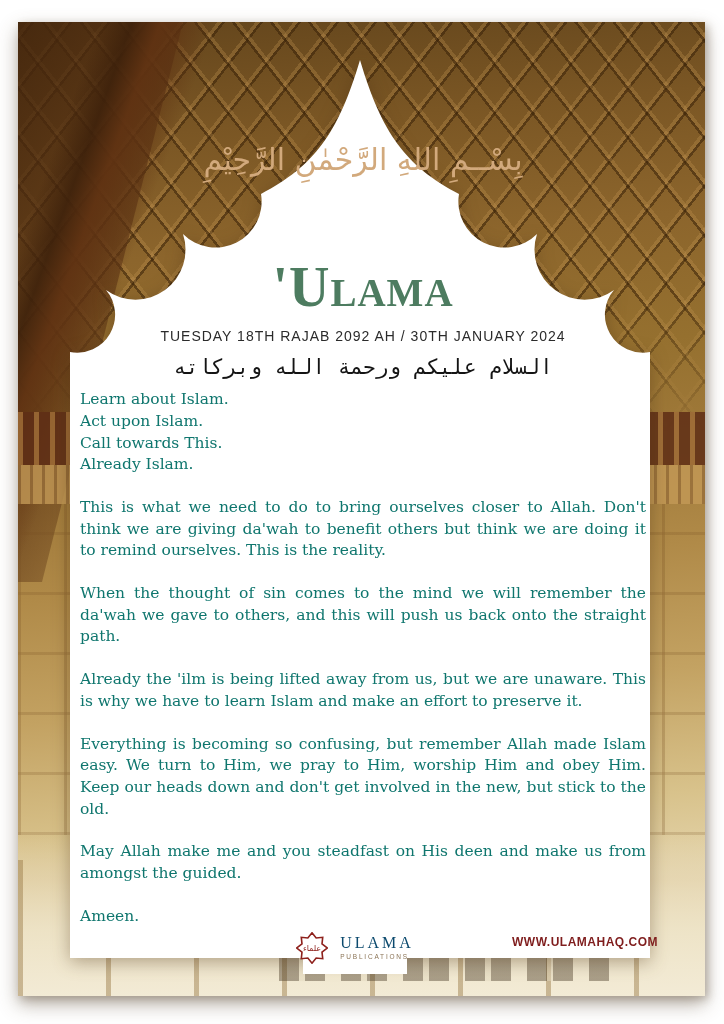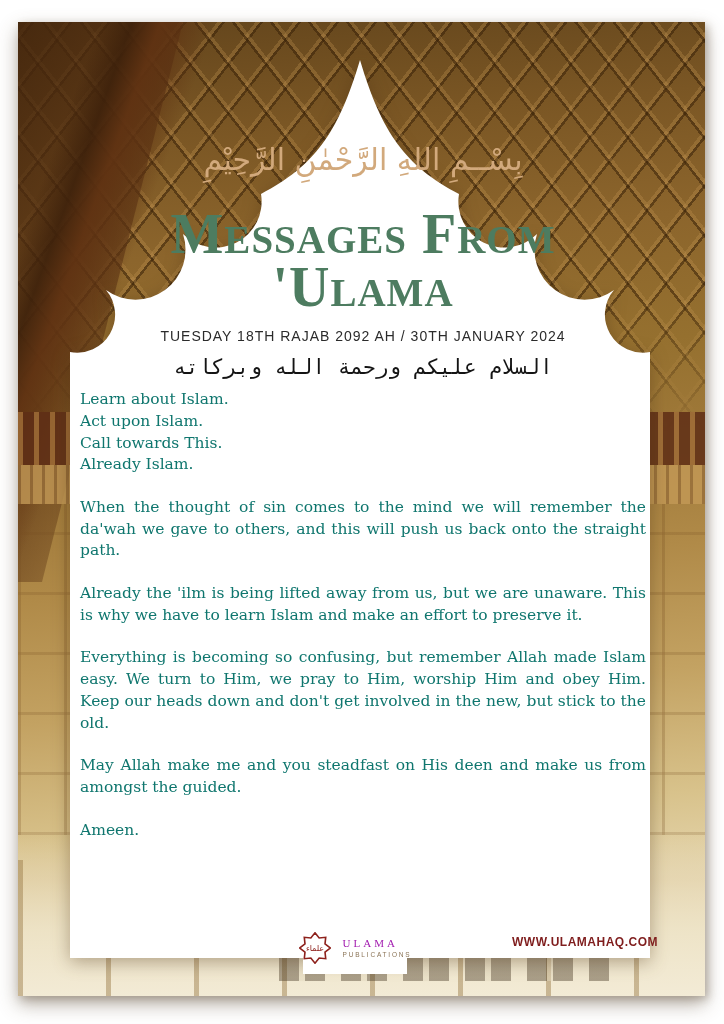--- a/index.html
+++ b/index.html
@@ -60,22 +60,22 @@
   .body-text{margin-top:9px;font-size:15.5px;line-height:1.4;color:#0f766e;}
   .body-text p{margin:0 0 21px 0;text-align:justify;}
   .body-text p.intro{text-align:left;}
   .body-text p:last-child{margin-bottom:0;}
 
   
   .logo-box{position:absolute;z-index:3;left:285px;top:900px;width:104px;height:52px;
     background:#ffffff;display:flex;align-items:center;justify-content:center;gap:12px;}
   .logo-star{width:32px;height:32px;flex:0 0 auto;}
   .logo-words{display:flex;flex-direction:column;line-height:1;}
-  .logo-name{font-family:"Liberation Serif","DejaVu Serif",serif;font-size:11px;
-    letter-spacing:3px;color:#a21caf;}
+  .logo-name{font-family:"Liberation Serif","DejaVu Serif",serif;font-size:16px;
+    letter-spacing:3px;color:#0c4a6e;}
   .logo-sub{margin-top:3px;font-family:"Liberation Sans","DejaVu Sans",sans-serif;
     font-size:6.5px;letter-spacing:1.8px;color:#8a7355;}
   .website{position:absolute;z-index:3;right:47px;top:913px;
     font-family:"Liberation Sans","DejaVu Sans",sans-serif;font-size:12px;font-weight:700;
     letter-spacing:.5px;color:#7f1d1d;}
 </style>
 </head>
 <body>
 
 <div class="page">
@@ -104,28 +104,29 @@
         L 52,936 L 632,936 L 632,330
         A 38 38 0 0 1 596,268
         A 50 50 0 0 1 519,212
         A 46 46 0 0 1 441,172
         C 388,144 364,112 342,38 Z"></path>
     </svg>
 
     <div class="content">
       <div class="bismillah" dir="rtl">بِسْــمِ اللهِ الرَّحْمٰنِ الرَّحِيْمِ</div>
 
-      <h1 class="title"><span>Messages From</span><br><span>'Ulama</span></h1>
+      <h1 class="title"><br><span>'Ulama</span></h1>
 
       <div class="date-line">TUESDAY 18TH RAJAB 2092 AH / 30TH JANUARY 2024</div>
 
       <div class="greeting" dir="rtl">السلام عليكم ورحمة الله وبركاته</div>
 
       <div class="body-text">
         <p class="intro"><span>Learn about Islam.</span><br><span>Act upon Islam.</span><br><span>Call towards This.</span><br><span>Already Islam.</span></p>
+        <p>This is what we need to do to bring ourselves closer to Allah. Don't think we are giving da'wah to benefit others but think we are doing it to remind ourselves. This is the reality.</p>
         <p>When the thought of sin comes to the mind we will remember the da'wah we gave to others, and this will push us back onto the straight path.</p>
         <p>Already the 'ilm is being lifted away from us, but we are unaware. This is why we have to learn Islam and make an effort to preserve it.</p>
         <p>Everything is becoming so confusing, but remember Allah made Islam easy. We turn to Him, we pray to Him, worship Him and obey Him. Keep our heads down and don't get involved in the new, but stick to the old.</p>
         <p>May Allah make me and you steadfast on His deen and make us from amongst the guided.</p>
         <p>Ameen.</p>
       </div>
     </div>
 
     <div class="logo-box">
       <svg class="logo-star" viewBox="0 0 40 40" aria-hidden="true">

